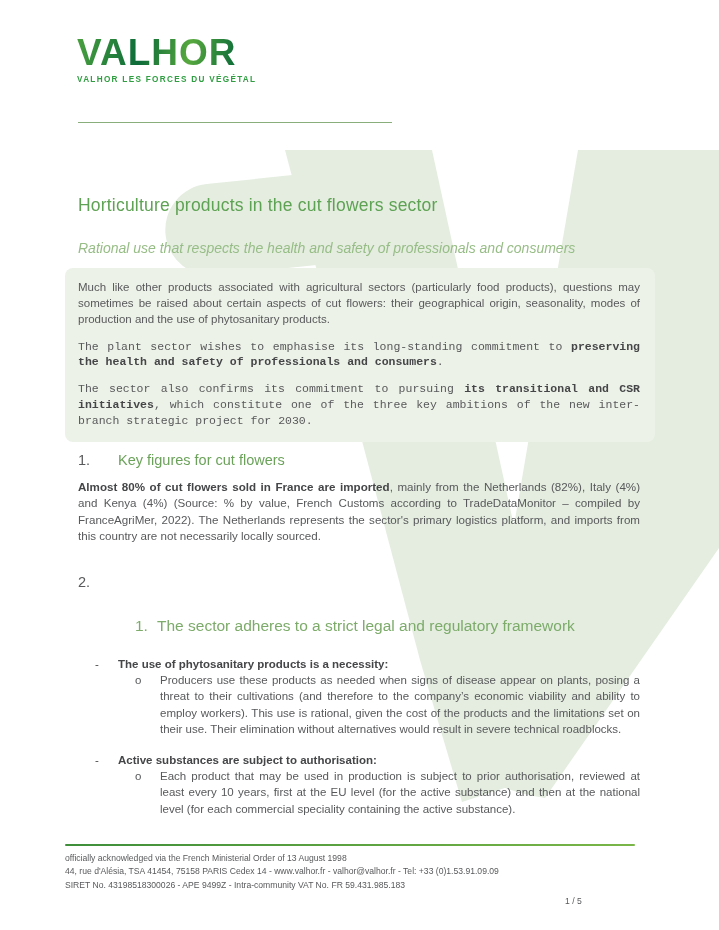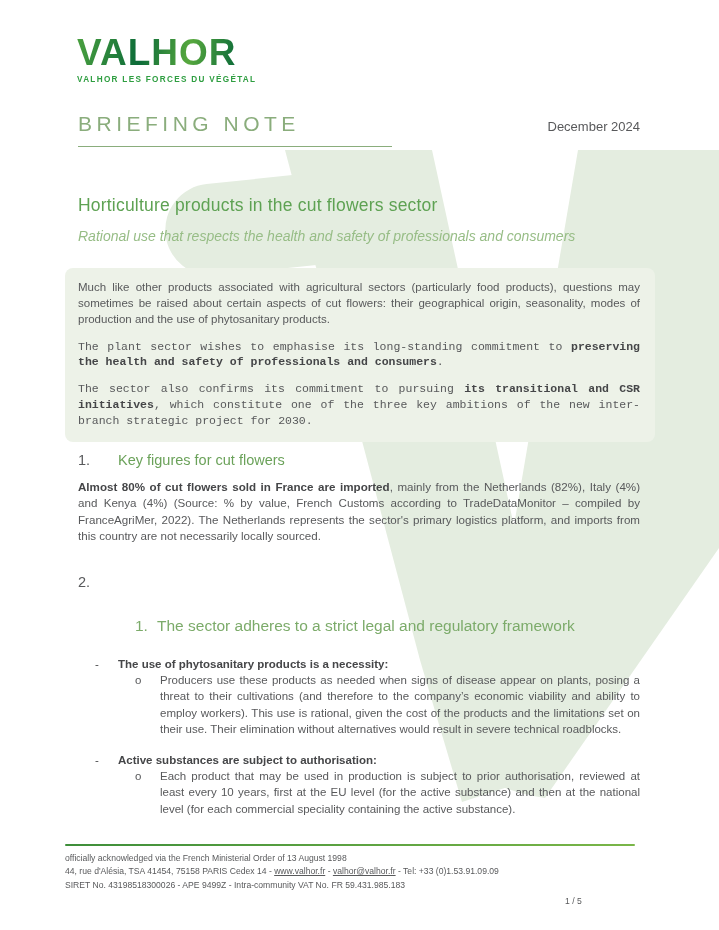--- a/index.html
+++ b/index.html
@@ -37,21 +37,21 @@
   
   .doc-header{ left:78px; top:112px; width:562px; }
   .doc-header-row{ display:flex; justify-content:space-between; align-items:baseline; }
   .doc-type{ font-size:21px; letter-spacing:4.5px; color:var(--sage); font-weight:400; }
   .doc-date{ font-size:13px; color:var(--body-gray); }
   .doc-rule{ margin-top:10px; width:314px; border-top:1px solid var(--sage); }
 
   
   .title-block{ left:78px; top:195px; width:562px; }
   .page-title{ font-size:17.5px; font-weight:500; color:#5ea253; letter-spacing:.2px; }
-  .page-subtitle{ margin-top:12px; font-size:14px; font-style:italic; color:var(--subtitle-green); }
+  .page-subtitle{ margin-top:24px; font-size:14px; font-style:italic; color:var(--subtitle-green); }
 
   
   .intro-box{ left:65px; top:268px; width:590px; background:var(--box-bg);
     border-radius:8px; padding:12px 15px 13px 13px; }
   .intro-box p{ font-size:11.5px; line-height:1.38; text-align:justify; color:var(--body-gray); }
   .intro-box p + p{ margin-top:11px;font-family:Liberation Mono, monospace; }
   .intro-box b{ color:var(--bold-gray); }
 
   
   .sec-heading{ display:flex; font-size:14.5px; }
@@ -74,44 +74,40 @@
   .sub-bullet .marker{ width:25px; }
   .sub-bullet .txt{ width:480px; text-align:justify; }
   .sub1{ left:135px; top:672px; }
   .sub2{ left:135px; top:768px; }
 
   
   .footer-rule{ left:65px; top:844px; width:570px; height:2px;
     background:linear-gradient(90deg,#3e8e3a,#7ab648); border-radius:1px; }
   .footer{ left:65px; top:852px; width:590px; font-size:8.6px; line-height:1.56; color:var(--body-gray); }
   .footer b{ color:#3f4042; }
-  .footer a{ color:var(--body-gray); text-decoration:underline; cursor:pointer;margin-top:20px; }
+  .footer a{ color:var(--body-gray); cursor:pointer;margin-top:20px; }
   .page-num{ position:absolute; left:500px; top:43px; font-size:8.6px; color:var(--body-gray); }
 </style>
 </head>
 <body>
 
 <svg class="watermark" viewBox="0 0 719 930" xmlns="http://www.w3.org/2000/svg">
   <g fill="#e4ede0">
     <rect x="165" y="178" width="205" height="92" rx="46" transform="rotate(-6 267 224)"></rect>
     <path d="M285 150 L432 150 L558 728 Q562 766 526 781 L462 802 Q445 745 420 660 Z"></path>
     <path d="M578 150 L719 150 L719 548 L545 798 Q505 792 472 772 Z"></path>
   </g>
 </svg>
 
 <div class="layer logo">
   <div class="brand">VALHOR</div>
   <div class="tagline">VALHOR LES FORCES DU VÉGÉTAL</div>
 </div>
 
 <div class="layer doc-header">
-  <div class="doc-header-row">
-    <span class="doc-type">BRIEFING NOTE</span>
-    <span class="doc-date">December 2024</span>
-  </div>
   <div class="doc-rule"></div>
 </div>
 
 <div class="layer title-block">
   <div class="page-title">Horticulture products in the cut flowers sector</div>
   <div class="page-subtitle">Rational use that respects the health and safety of professionals and consumers</div>
 </div>
 
 <div class="layer intro-box">
   <p><span>Much like other products associated with agricultural sectors (particularly food products), questions may sometimes be raised about certain aspects of cut flowers: their geographical origin, seasonality, modes of production and the use of phytosanitary products.</span></p>

